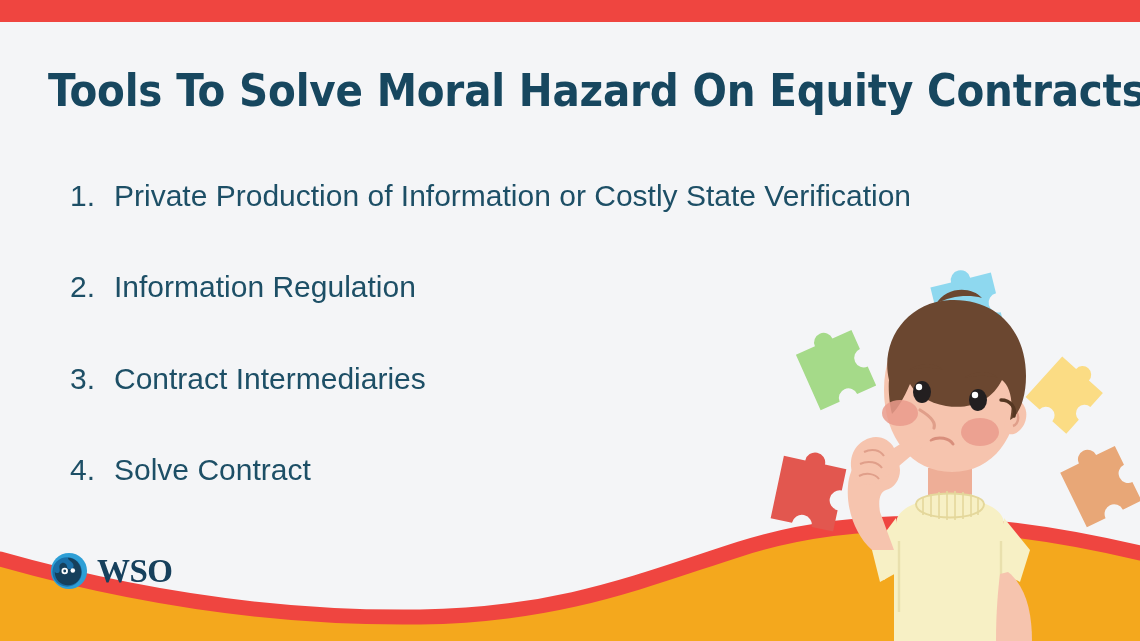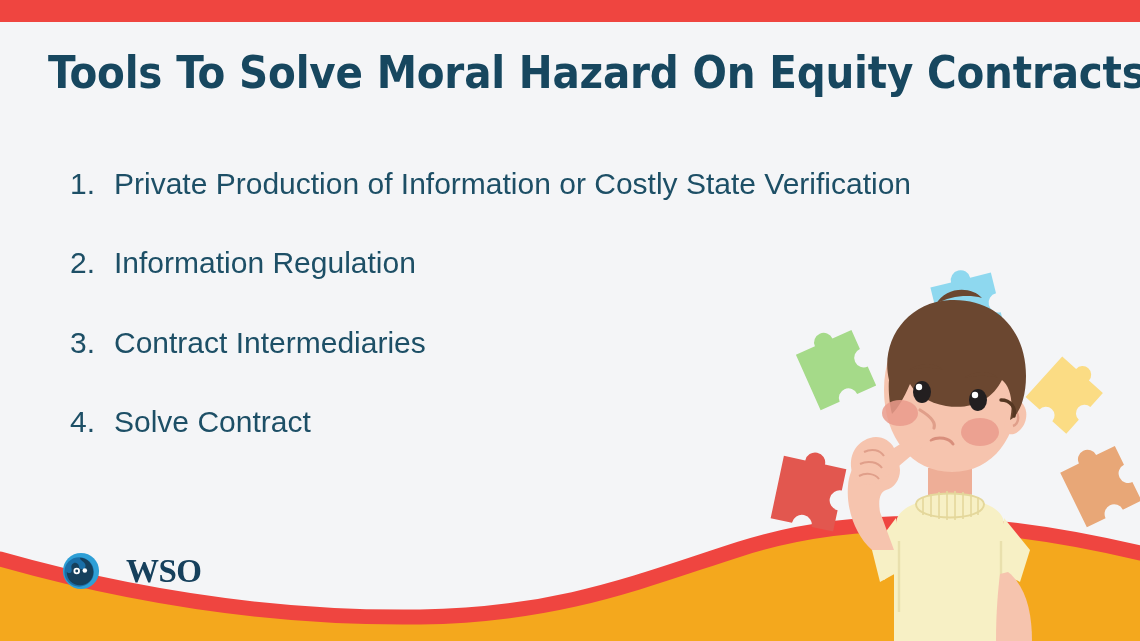--- a/index.html
+++ b/index.html
@@ -27,21 +27,21 @@
     left: 0; top: 0;
     width: 1140px;
     height: 22px;
     background: #ef4540;
   }
 
   
   #title {
     position: absolute;
     left: 48px;
-    top: 48px;
+    top: 66px;
     width: 1060px;
     font-family: "DejaVu Sans Condensed", "Liberation Sans Narrow", "Liberation Sans", sans-serif;
     font-size: 45px;
     font-weight: bold;
     letter-spacing: -0.2px;
     color: #17475f;
     white-space: nowrap;
     line-height: 1.1;
   }
 
@@ -62,20 +62,21 @@
     font-weight: 400;
   }
   .li-num {
     width: 44px;
     flex: 0 0 44px;
     text-align: left;
   }
   .li-text {
     flex: 1 1 auto;
     white-space: nowrap;
+    margin-top: 12px;
   }
 
   
   #wave {
     position: absolute;
     left: 0;
     bottom: 0;
     width: 1140px;
     height: 200px;
   }
@@ -85,25 +86,25 @@
     position: absolute;
     left: 760px;
     top: 250px;
     width: 380px;
     height: 391px;
   }
 
   
   #logo {
     position: absolute;
-    left: 62px;
+    left: 50px;
     top: 552px;
     display: flex;
     align-items: center;
-    gap: 26px;
+    gap: 9px;
   }
   #logo-mark {
     width: 38px;
     height: 38px;
     flex: 0 0 38px;
   }
   #logo-text {
     font-family: "Liberation Serif", "DejaVu Serif", serif;
     font-size: 33px;
     font-weight: bold;

